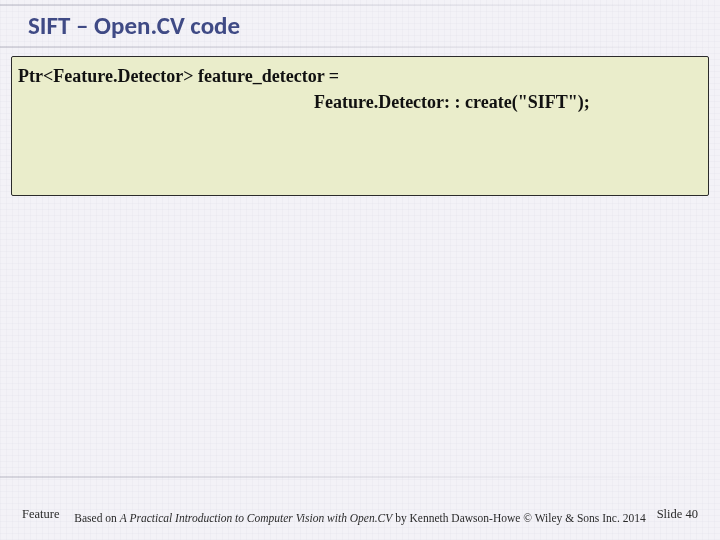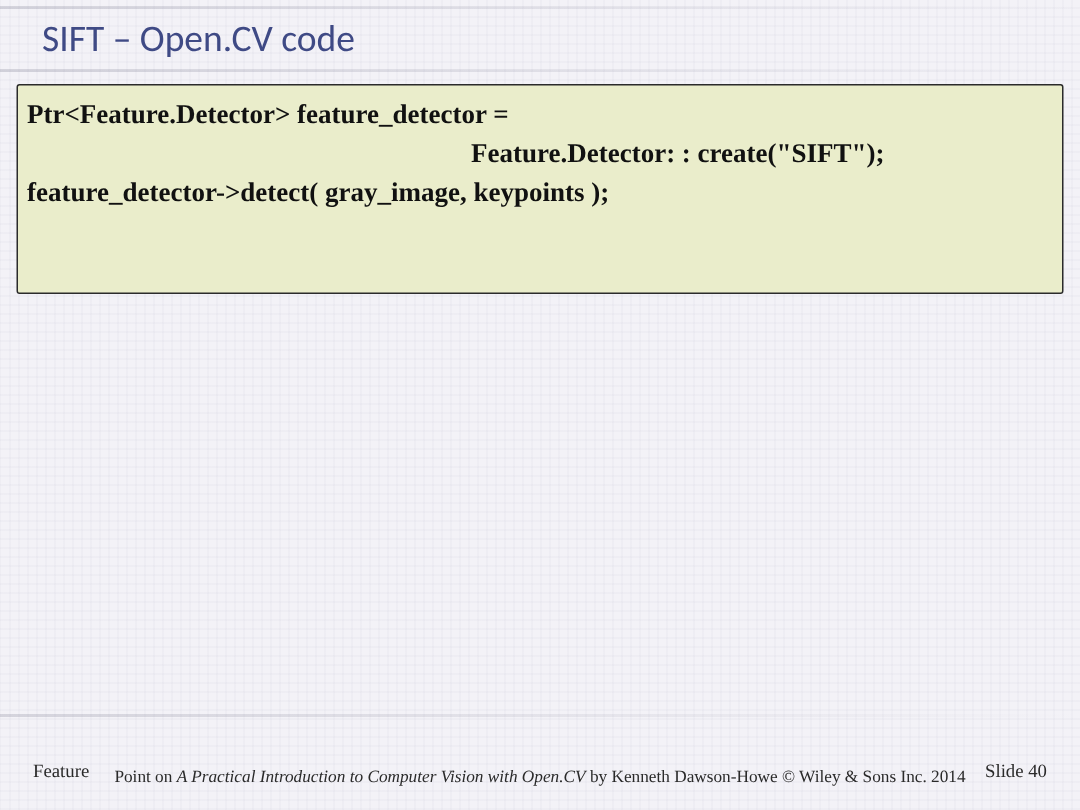--- a/index.html
+++ b/index.html
@@ -20,21 +20,21 @@
   .decoband.top2 { top: 46px; }
   .decoband.bot  { top: 476px; }
 
   .slide { position: relative; width: 720px; height: 540px; }
 
   .title {
     position: absolute;
     left: 28px; top: 10px;
     font-family: Calibri, "Segoe UI", Arial, sans-serif;
     font-size: 25px;
-    font-weight: 400;
+    font-weight: 700;
     color: #3f4a85;
   }
 
   .codebox {
     position: absolute;
     left: 11px; top: 56px;
     width: 698px; height: 140px;
     background: #eaedcb;
     border: 1.5px solid #2b2b2b;
     border-radius: 2px;
@@ -80,24 +80,23 @@
 
   <div class="decoband top1"></div>
   <div class="decoband top2"></div>
   <div class="decoband bot"></div>
 
   <div class="title">SIFT – Open.CV code</div>
 
   <div class="codebox">
     <div class="codeline">Ptr&lt;Feature.Detector&gt; feature_detector =</div>
     <div class="codeline indent">Feature.Detector: : create("SIFT");</div>
-    <div class="codeline">feature_detector-&gt;detect( gray_image, keypoints );</div>
   </div>
 
   <div class="footer">
     <div class="footer-left">Feature</div>
     <div class="footer-center">
-      <span>Point on </span><span class="book">A Practical Introduction to Computer Vision with Open.CV</span><span> by Kenneth Dawson-Howe © Wiley &amp; Sons Inc. 2014</span>
+      <span>Based on </span><span class="book">A Practical Introduction to Computer Vision with Open.CV</span><span> by Kenneth Dawson-Howe © Wiley &amp; Sons Inc. 2014</span>
     </div>
     <div class="footer-right">Slide 40</div>
   </div>
 
 </div>
 
 </body></html>

